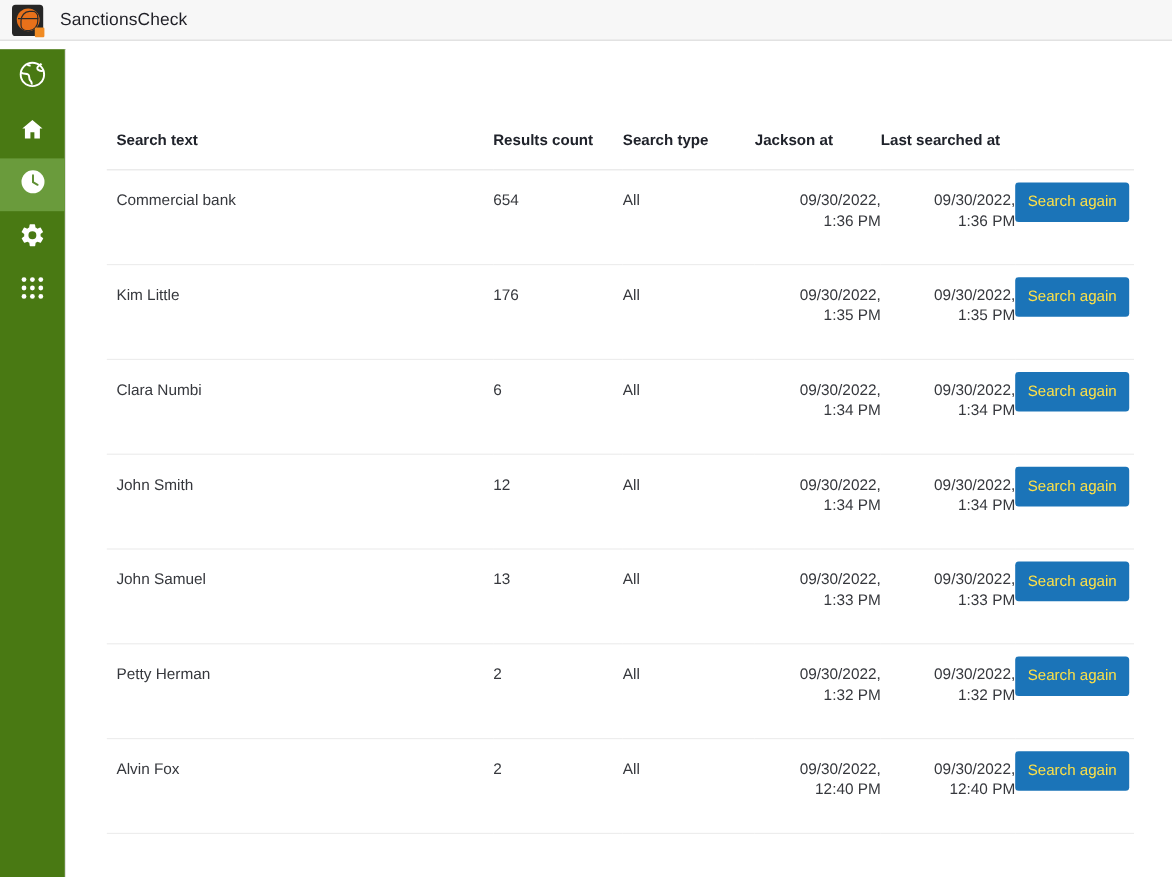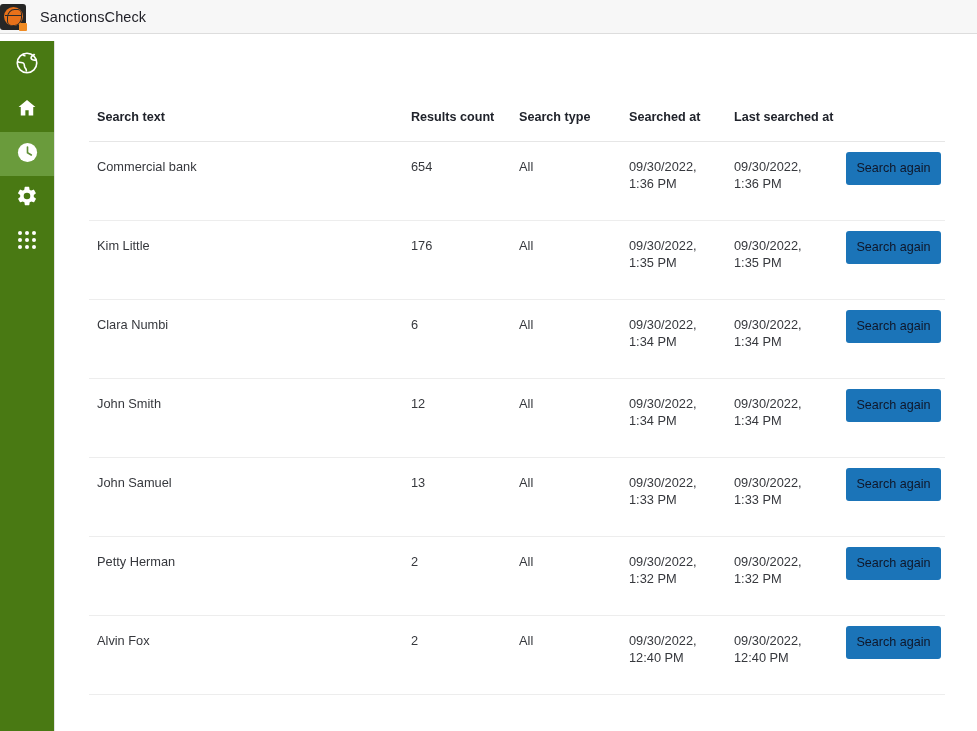--- a/index.html
+++ b/index.html
@@ -13,20 +13,21 @@
 
   
   .titlebar {
     position: absolute;
     top: 0; left: 0;
     width: 977px; height: 34px;
     background: #f7f7f7;
     border-bottom: 1px solid #dddddd;
     display: flex;
     align-items: center;
+    padding-left: 10px;
   }
   .app-icon {
     width: 26px; height: 26px;
     border-radius: 3px;
     background: #262626;
     display: flex; align-items: center; justify-content: center;
     position: relative;
     flex: 0 0 auto;
   }
   .app-icon .globe {
@@ -132,26 +133,26 @@
 
   .col-text   { width: 322px; padding-left: 8px !important; }
   .col-count  { width: 108px; }
   .col-type   { width: 110px; }
   .col-when   { width: 105px; }
   .col-last   { width: 112px; }
   .col-action { width: 99px; }
 
   th.col-text { padding-left: 8px !important; }
 
-  .cell-date { white-space: pre-line; }
+  .cell-date { white-space: pre-line; text-align: right; }
 
   .btn-search-again {
     display: inline-block;
     background: #1b74b8;
-    color: #0f172a;
+    color: #fde047;
     font-size: 12.6px;
     font-family: "Liberation Sans", sans-serif;
     border: none;
     border-radius: 3px;
     padding: 9px 0 10px 0;
     width: 95px;
     text-align: center;
     cursor: pointer;
     margin-top: -3px;
   }
@@ -226,21 +227,21 @@
 
 <div class="content">
 
 
   <table class="history">
     <thead>
       <tr>
         <th class="col-text">Search text</th>
         <th class="col-count">Results count</th>
         <th class="col-type">Search type</th>
-        <th class="col-when">Searched at</th>
+        <th class="col-when">Jackson at</th>
         <th class="col-last">Last searched at</th>
         <th class="col-action"></th>
       </tr>
     </thead>
     <tbody id="history-body">
         <tr class="row">
           <td class="col-text">Commercial bank</td>
           <td class="col-count">654</td>
           <td class="col-type">All</td>
           <td class="col-when cell-date">09/30/2022,

